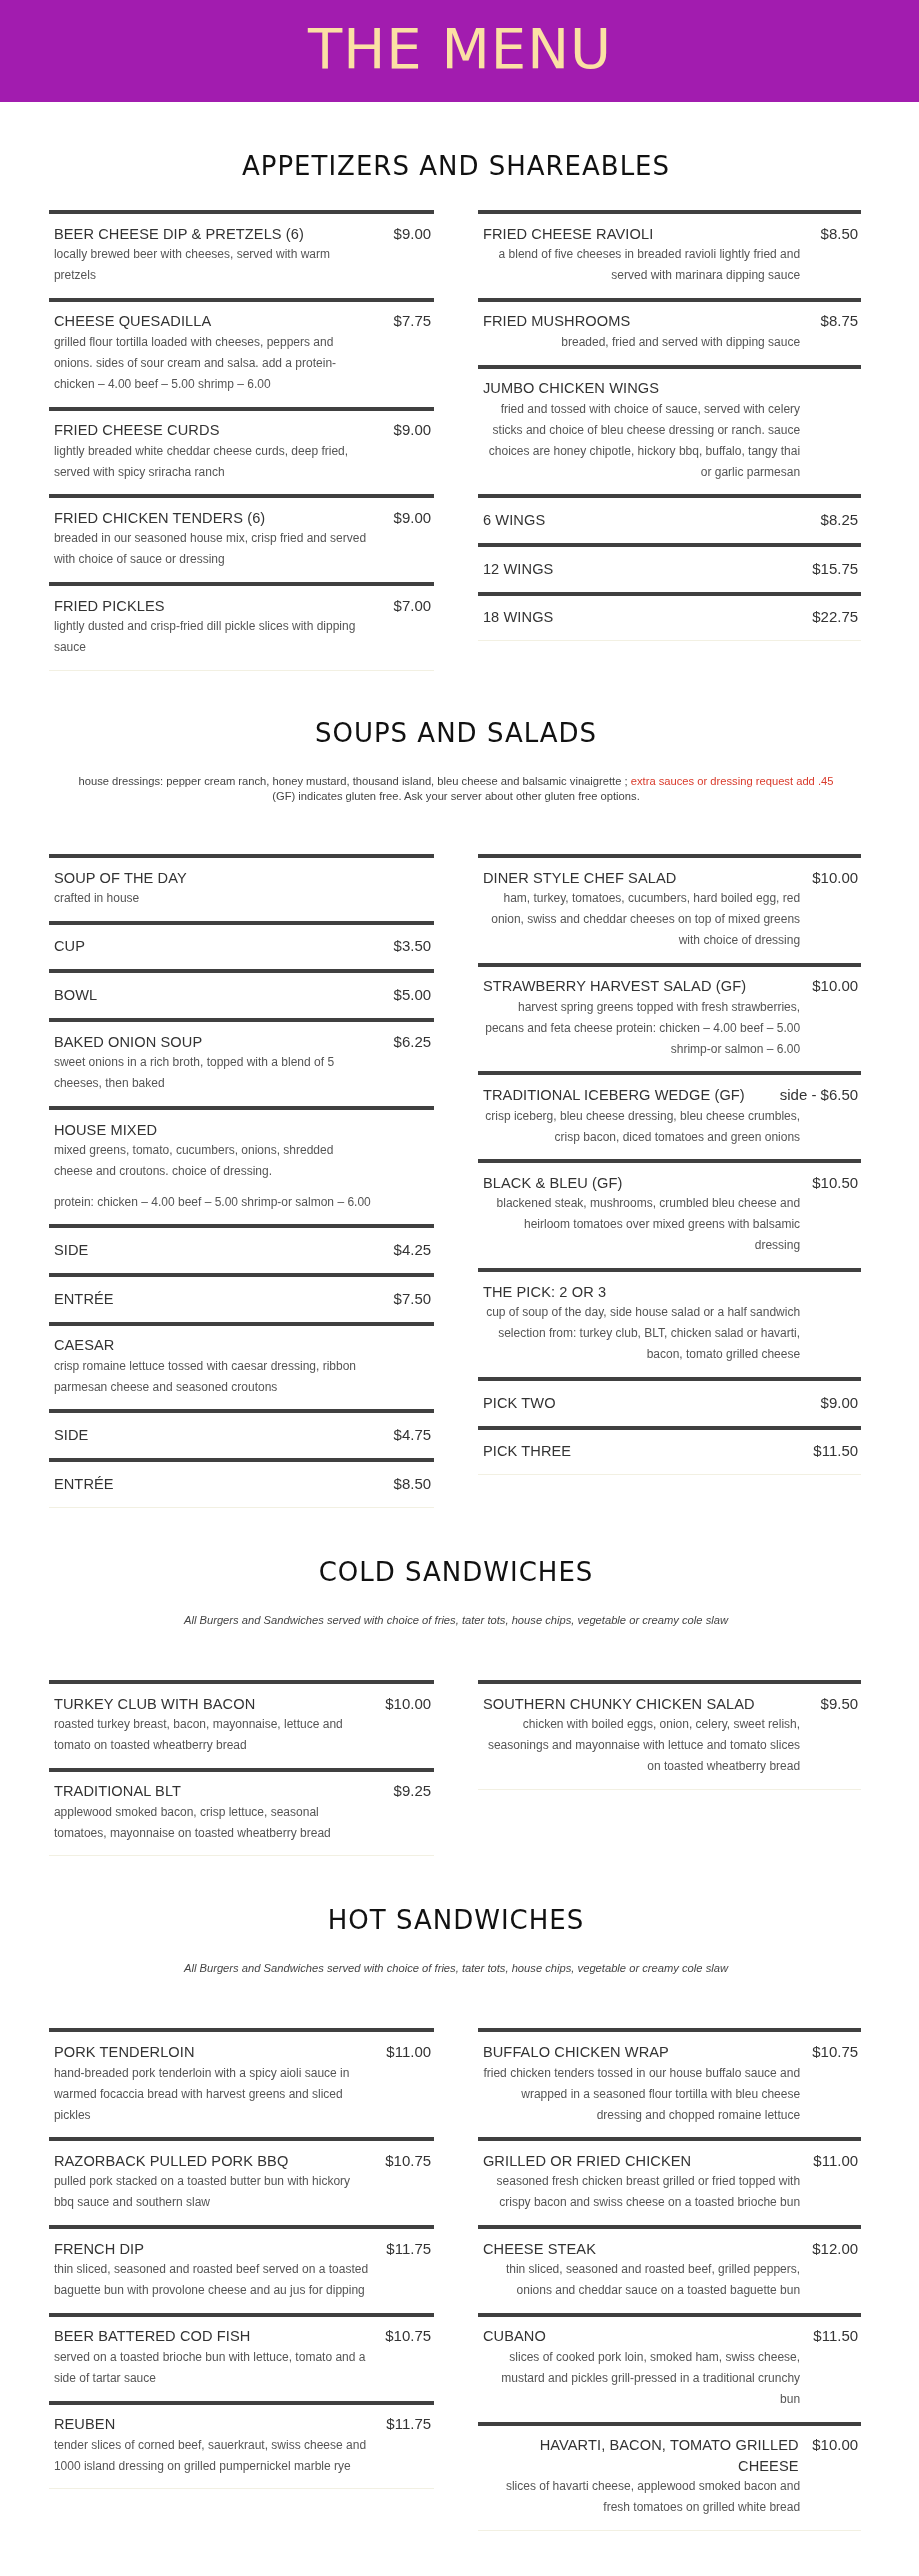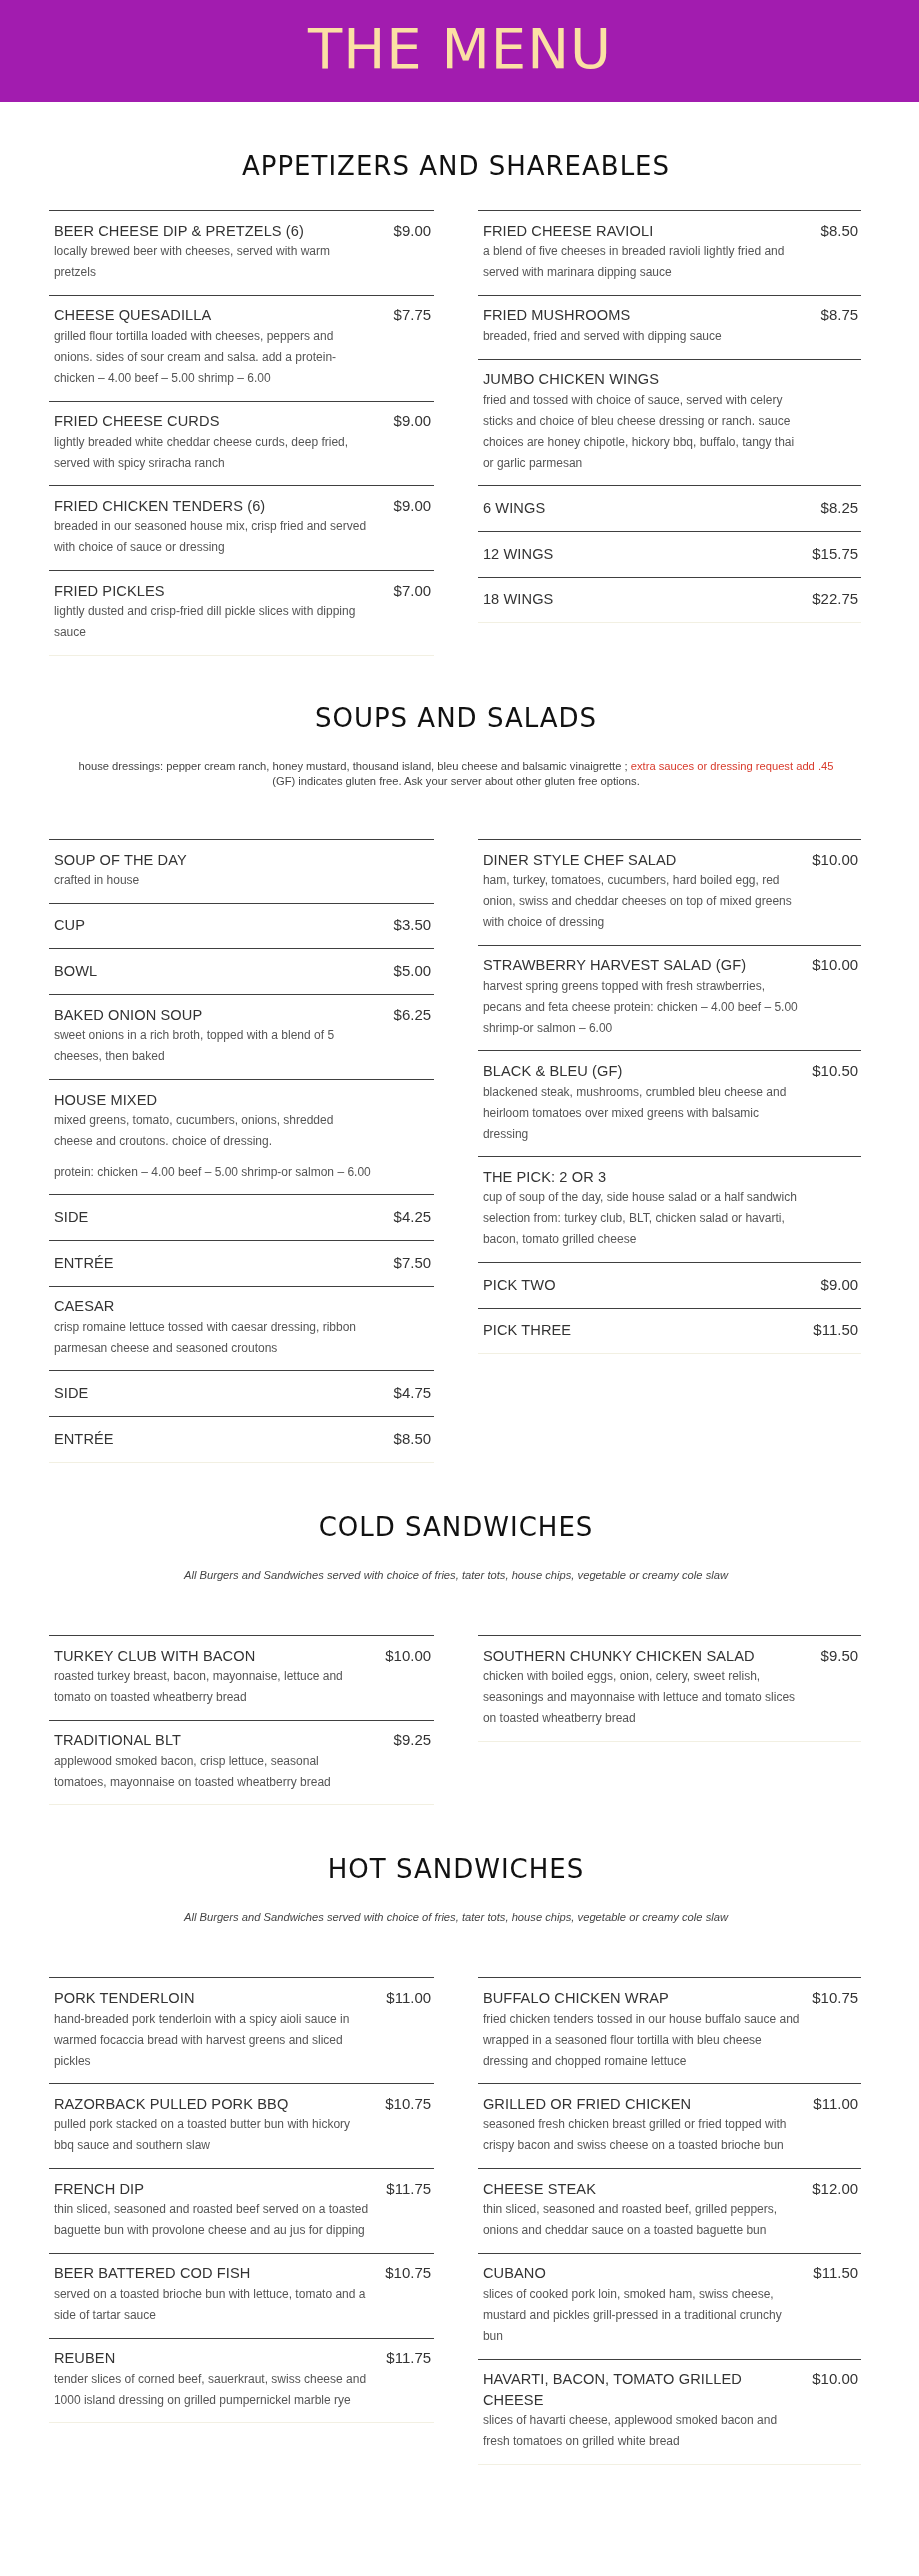--- a/index.html
+++ b/index.html
@@ -38,24 +38,24 @@
     }
     .section-note .red { color: #d93a2b; }
     .section-note.italic { font-style: italic; }
 
     .cols {
       display: flex;
       justify-content: space-between;
       padding: 0 51px 0 49px;
     }
     .col { width: 385px; }
-    .col.right { width: 383px; }
+    .col.right { width: 383px; text-align: right; }
 
     .item {
-      border-top: 1px solid #404040;
+      border-top: 4px solid #404040;
       padding: 9.7px 2.9px 11.7px 4.9px;
     }
     .col .item:last-child { border-bottom: 1px solid #f2f0e2; }
     .item-head {
       display: flex; justify-content: space-between; align-items: flex-start;
     }
     .item-name {
       font-size: 14.6px;
       color: #333333;
       text-transform: uppercase;
@@ -252,20 +252,27 @@
     </div>
   <div class="item-desc">ham, turkey, tomatoes, cucumbers, hard boiled egg, red onion, swiss and cheddar cheeses on top of mixed greens with choice of dressing</div>
         </div>
         <div class="item">
     <div class="item-head">
       <span class="item-name">STRAWBERRY HARVEST SALAD (GF)</span>
       <span class="item-price">$10.00</span>
     </div>
   <div class="item-desc">harvest spring greens topped with fresh strawberries, pecans and feta cheese protein: chicken – 4.00 beef – 5.00 shrimp-or salmon – 6.00</div>
         </div>
+        <div class="item narrow-name">
+    <div class="item-head">
+      <span class="item-name">TRADITIONAL ICEBERG WEDGE (GF)</span>
+      <span class="item-price">side - $6.50</span>
+    </div>
+  <div class="item-desc">crisp iceberg, bleu cheese dressing, bleu cheese crumbles, crisp bacon, diced tomatoes and green onions</div>
+        </div>
         <div class="item">
     <div class="item-head">
       <span class="item-name">BLACK &amp; BLEU (GF)</span>
       <span class="item-price">$10.50</span>
     </div>
   <div class="item-desc">blackened steak, mushrooms, crumbled bleu cheese and heirloom tomatoes over mixed greens with balsamic dressing</div>
         </div>
         <div class="item">
     <div class="item-head">
       <span class="item-name">THE PICK: 2 OR 3</span>

